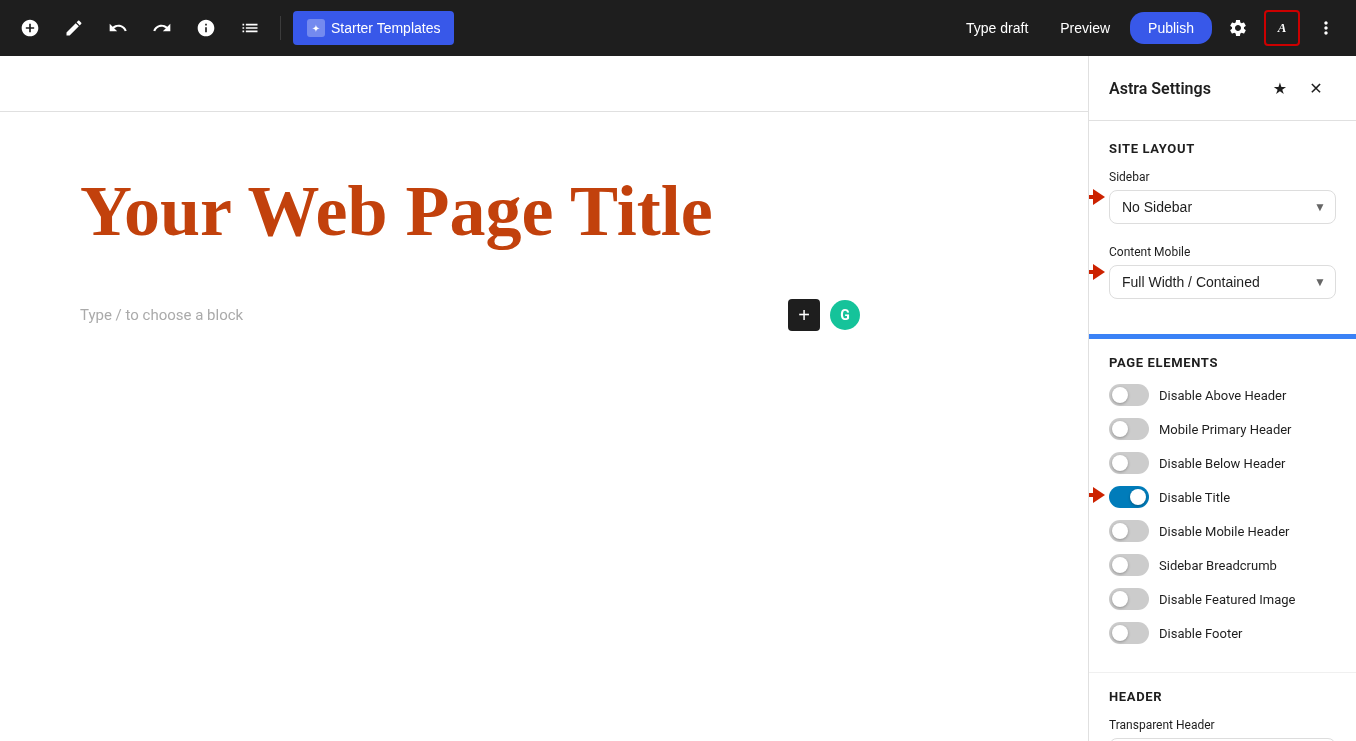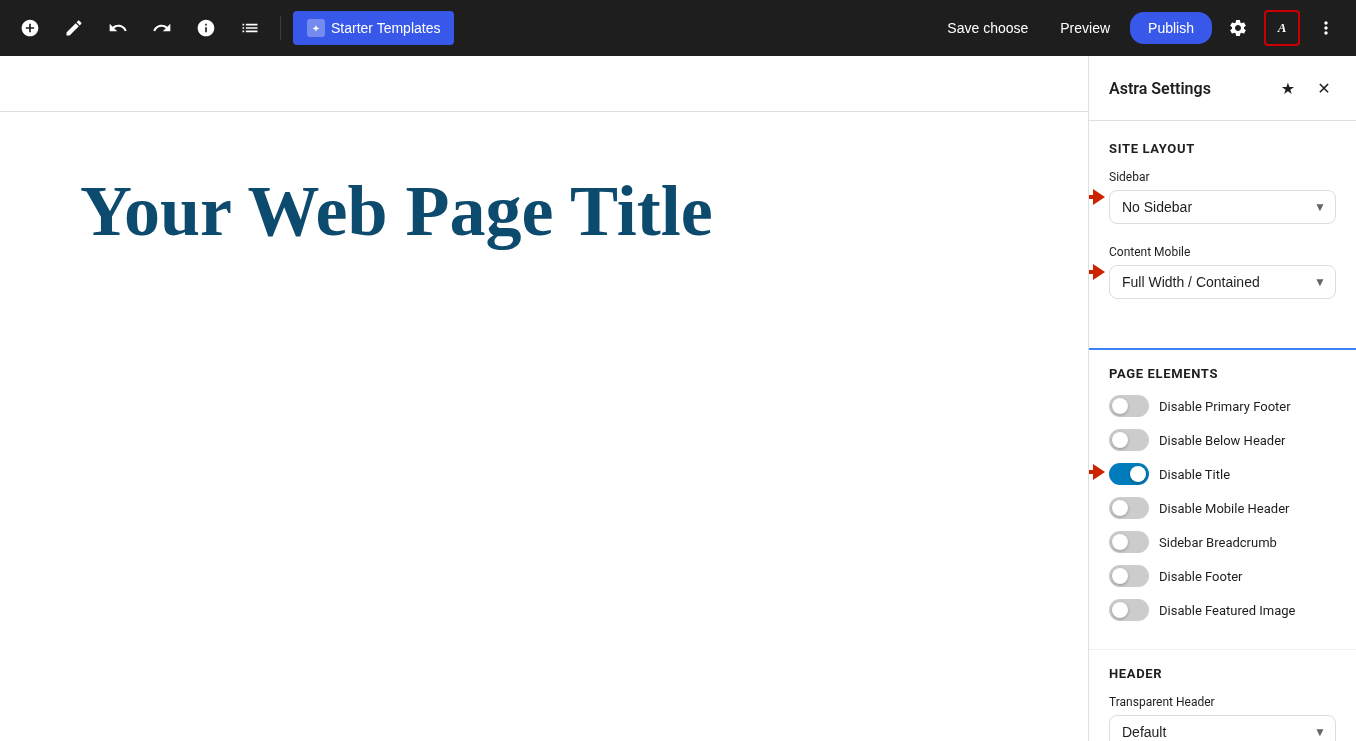--- a/index.html
+++ b/index.html
@@ -133,21 +133,21 @@
     }
 
     .editor-content {
       padding: 60px 80px 40px;
       max-width: 900px;
     }
 
     .page-title-display {
       font-size: 72px;
       font-weight: 900;
-      color: #0c4a6e;
+      color: #c2410c;
       line-height: 1.1;
       margin-bottom: 40px;
       font-family: Georgia, serif;
     }
 
     .block-placeholder {
       color: #aaa;
       font-size: 15px;
       padding: 8px 0;
       position: relative;
@@ -190,21 +190,21 @@
       display: flex;
       flex-direction: column;
       overflow-y: auto;
       flex-shrink: 0;
     }
 
     .sidebar-header {
       display: flex;
       align-items: center;
       justify-content: space-between;
-      padding: 16px 16px 16px 20px;
+      padding: 16px 24px 16px 20px;
       border-bottom: 1px solid #e0e0e0;
     }
 
     .sidebar-title {
       font-size: 16px;
       font-weight: 600;
       color: #1e1e1e;
     }
 
     .sidebar-header-actions {
@@ -217,22 +217,22 @@
       background: transparent;
       border: none;
       border-radius: 4px;
       cursor: pointer;
       display: flex; align-items: center; justify-content: center;
       color: #1e1e1e;
       font-size: 16px;
     }
 
     .sidebar-section {
-      padding: 20px 20px 28px;
-      border-bottom: 2px solid #3b82f6;
+      padding: 20px 20px 14px;
+      border-bottom: 5px solid #3b82f6;
     }
 
     .sidebar-section-title {
       font-size: 13px;
       font-weight: 700;
       color: #1e1e1e;
       margin-bottom: 14px;
       text-transform: uppercase;
       letter-spacing: 0.05em;
     }
@@ -363,21 +363,21 @@
     <svg viewBox="0 0 24 24">
         <path d="M3 13h2v-2H3v2zm0 4h2v-2H3v2zm0-8h2V7H3v2zm4 4h14v-2H7v2zm0 4h14v-2H7v2zM7 7v2h14V7H7z"></path>
       </svg>
   </button>
   <div class="toolbar-divider"></div>
   <button class="starter-templates-btn">
     <span class="st-icon">✦</span>
     <span>Starter Templates</span>
   </button>
   <div class="toolbar-spacer"></div>
-  <button class="save-draft-btn">Save choose</button>
+  <button class="save-draft-btn">Type draft</button>
   <button class="preview-btn">Preview</button>
   <button class="publish-btn">Publish</button>
   <button class="settings-btn">
     <svg width="20" height="20" viewBox="0 0 24 24" fill="#fff">
         <path d="M19.14,12.94c0.04-0.3,0.06-0.61,0.06-0.94c0-0.32-0.02-0.64-0.07-0.94l2.03-1.58c0.18-0.14,0.23-0.41,0.12-0.61 l-1.92-3.32c-0.12-0.22-0.37-0.29-0.59-0.22l-2.39,0.96c-0.5-0.38-1.03-0.7-1.62-0.94L14.4,2.81c-0.04-0.24-0.24-0.41-0.48-0.41 h-3.84c-0.24,0-0.43,0.17-0.47,0.41L9.25,5.35C8.66,5.59,8.12,5.92,7.63,6.29L5.24,5.33c-0.22-0.08-0.47,0-0.59,0.22L2.74,8.87 C2.62,9.08,2.66,9.34,2.86,9.48l2.03,1.58C4.84,11.36,4.8,11.69,4.8,12s0.02,0.64,0.07,0.94l-2.03,1.58 c-0.18,0.14-0.23,0.41-0.12,0.61l1.92,3.32c0.12,0.22,0.37,0.29,0.59,0.22l2.39-0.96c0.5,0.38,1.03,0.7,1.62,0.94l0.36,2.54 c0.05,0.24,0.24,0.41,0.48,0.41h3.84c0.24,0,0.44-0.17,0.47-0.41l0.36-2.54c0.59-0.24,1.13-0.56,1.62-0.94l2.39,0.96 c0.22,0.08,0.47,0,0.59-0.22l1.92-3.32c0.12-0.22,0.07-0.47-0.12-0.61L19.14,12.94z M12,15.6c-1.98,0-3.6-1.62-3.6-3.6 s1.62-3.6,3.6-3.6s3.6,1.62,3.6,3.6S13.98,15.6,12,15.6z"></path>
       </svg>
   </button>
   <div style="position:relative;">
     <button class="astra-btn">
       <span style="font-style:italic; font-family: serif;">A</span>
@@ -389,20 +389,25 @@
       </svg>
   </button>
 </div>
 
 <div class="main-area">
 
   <div class="editor-area">
     <div class="editor-top-bar"></div>
     <div class="editor-content">
       <h1 class="page-title-display">Your Web Page Title</h1>
+      <div class="block-placeholder">
+        <span>Type / to choose a block</span>
+        <button class="add-block-btn">+</button>
+        <div class="grammarly-badge">G</div>
+      </div>
     </div>
   </div>
 
   <div class="settings-sidebar">
     <div class="sidebar-header">
       <span class="sidebar-title">Astra Settings</span>
       <div class="sidebar-header-actions">
         <button class="sidebar-action-btn">★</button>
         <button class="sidebar-action-btn">✕</button>
       </div>
@@ -449,21 +454,27 @@
     </div>
 
     <div class="page-elements-section">
       <div class="sidebar-section-title">Page Elements</div>
 
       <div id="toggle-container">
           <div class="toggle-row">
             <button class="toggle-switch">
               <span class="toggle-knob"></span>
             </button>
-            <span class="toggle-label">Disable Primary Footer</span>
+            <span class="toggle-label">Disable Above Header</span>
+          </div>
+          <div class="toggle-row">
+            <button class="toggle-switch">
+              <span class="toggle-knob"></span>
+            </button>
+            <span class="toggle-label">Mobile Primary Header</span>
           </div>
           <div class="toggle-row">
             <button class="toggle-switch">
               <span class="toggle-knob"></span>
             </button>
             <span class="toggle-label">Disable Below Header</span>
           </div>
           <div class="toggle-row">
             <div style="position: absolute; left: -28px; top: 50%; transform: translateY(-50%);"><svg width="24" height="16" viewBox="0 0 24 16">
                 <polygon points="12,0 24,8 12,16 12,10 0,10 0,6 12,6" fill="#cc2200"></polygon>
@@ -482,27 +493,27 @@
           <div class="toggle-row">
             <button class="toggle-switch">
               <span class="toggle-knob"></span>
             </button>
             <span class="toggle-label">Sidebar Breadcrumb</span>
           </div>
           <div class="toggle-row">
             <button class="toggle-switch">
               <span class="toggle-knob"></span>
             </button>
+            <span class="toggle-label">Disable Featured Image</span>
+          </div>
+          <div class="toggle-row">
+            <button class="toggle-switch">
+              <span class="toggle-knob"></span>
+            </button>
             <span class="toggle-label">Disable Footer</span>
-          </div>
-          <div class="toggle-row">
-            <button class="toggle-switch">
-              <span class="toggle-knob"></span>
-            </button>
-            <span class="toggle-label">Disable Featured Image</span>
           </div>
         </div>
     </div>
 
     <div class="header-section">
       <div class="sidebar-section-title">Header</div>
       <div class="form-group">
         <label class="form-label">Transparent Header</label>
         <div class="select-wrapper">
           <select class="form-select">

